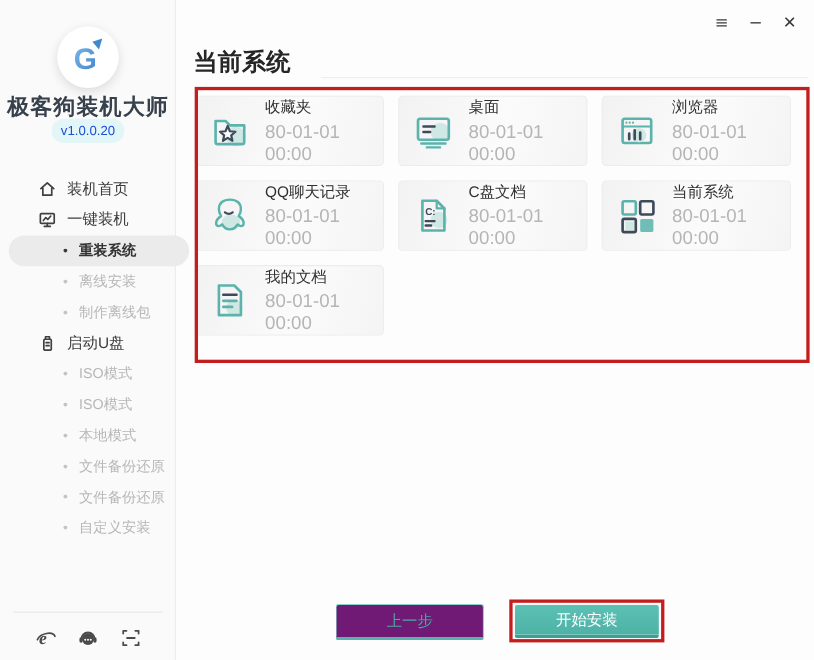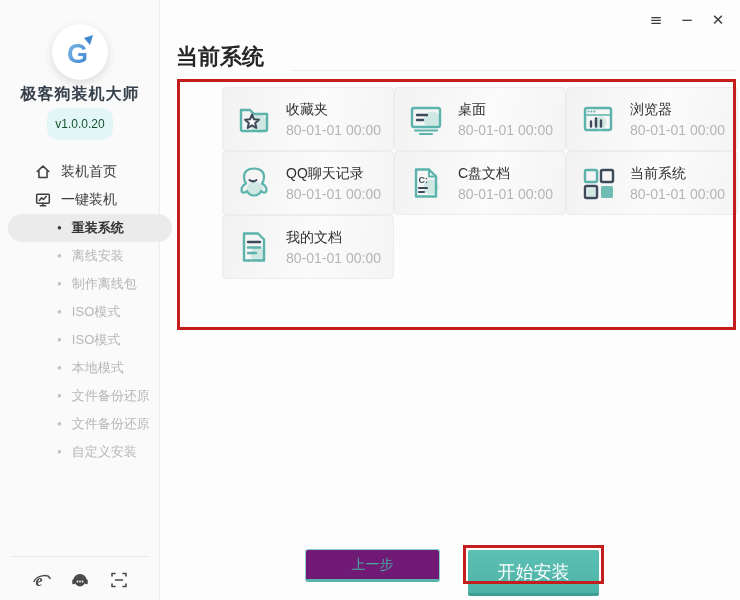--- a/index.html
+++ b/index.html
@@ -15,26 +15,26 @@
     background:#fafafa; border-right:1px solid #ededed;
   }
   .logo-circle {
     position:absolute; left:52px; top:24px; width:56px; height:56px;
     background:#fff; border-radius:50%;
     box-shadow:0 3px 10px rgba(0,0,0,.13);
     display:flex; align-items:center; justify-content:center;
   }
   .app-name {
     position:absolute; left:0; top:84px; width:160px; text-align:center;
-    font-size:16px; font-weight:700; color:#37414c; letter-spacing:1px;
+    font-size:20px; font-weight:700; color:#37414c; letter-spacing:1px;
   }
   .version-pill {
-    position:absolute; left:47px; top:108px; width:66px; height:32px;
+    position:absolute; left:47px; top:108px; width:66px; height:22px;
     background:#e2f6f8; border-radius:11px; display:flex; align-items:center;
-    justify-content:center; font-size:12px; color:#14532d;text-align:right;
+    justify-content:center; font-size:12px; color:#1d4ed8;text-align:right;
   }
   .menu { position:absolute; left:0; top:158px; width:180px; }
   .mi { position:relative; height:28px; display:flex; align-items:center; cursor:default; }
   .mi.section { padding-left:34px; gap:9px; font-size:14px; color:#3c3c3c; font-weight:500; }
   .mi.sub { padding-left:57px; gap:10px; font-size:13px; color:#b7b7b7; }
   .mi .bullet { font-size:8px; color:#c3c3c3; line-height:1; }
   .mi.sub.selected {
     margin:0 8px; padding-left:49px; background:#ebebeb; border-radius:14px;
     color:#333; font-weight:600;
   }
@@ -66,43 +66,43 @@
   }
   .title-rule {
     position:absolute; left:292px; top:70px; width:443px; height:1px; background:#f2ecec;
   }
   .annotation-box {
     position:absolute; border:3px solid #c41d1d; pointer-events:none; z-index:8;
   }
   .box-cards { left:177px; top:79px; width:559px; height:251px; }
   .box-start { left:463px; top:545px; width:141px; height:39px; }
   .cards {
-    position:absolute; left:197px; top:87px;
-    display:grid; grid-template-columns:repeat(3,172px); grid-auto-rows:64px; padding-left:25px;
+    position:absolute; left:177px; top:87px;
+    display:grid; grid-template-columns:repeat(3,172px); grid-auto-rows:64px; gap:13px;
   }
   .card {
     background:linear-gradient(105deg,#f2f2f2 0%,#fbfbfb 55%,#f4f4f4 100%);
     border:1px solid #ececec; border-radius:4px;
     display:flex; align-items:center; padding-left:11px; gap:12px; cursor:pointer;
   }
   .card .cicon { width:40px; height:40px; flex:0 0 40px; }
   .card .cname { font-size:14px; color:#303030; font-weight:500; margin-bottom:3px; }
-  .card .ctime { font-size:14px; color:#b5b5b5; }
+  .card .ctime { font-size:17px; color:#b5b5b5; }
   
   .btn-prev {
     position:absolute; left:305px; top:549px; width:135px; height:33px;
     background:#701a75; border:1px solid #8ad2ca; border-bottom:3px solid #58b4aa;
     border-radius:3px; color:#47aba1; font-size:14px; cursor:pointer;
     display:flex; align-items:center; justify-content:center;
   }
   .btn-start {
-    position:absolute; left:468px; top:550px; width:131px; height:46px;
+    position:absolute; left:468px; top:550px; width:131px; height:30px;
     background:linear-gradient(#5cc0b5,#4fb2a7); border:none;
     border-bottom:3px solid #3f9e94; border-radius:2px;
-    color:#ffffff; font-size:18px; cursor:pointer;
+    color:#ffffff; font-size:14px; cursor:pointer;
     display:flex; align-items:center; justify-content:center;
   }
 </style>
 </head>
 <body>
 
 <div class="app">
 
   <div class="win-controls">
     <div class="win-btn">≡</div>
@@ -159,20 +159,30 @@
       <div class="mi sub">
         <span class="bullet">●</span>
         <span>离线安装</span>
       </div>
 
       <div class="mi sub">
         <span class="bullet">●</span>
         <span>制作离线包</span>
       </div>
 
+      <div class="mi section">
+        <span class="micon">
+          <svg width="18" height="18" viewBox="0 0 20 20" fill="none" stroke="#3f3f3f" stroke-width="1.7" stroke-linecap="round" stroke-linejoin="round">
+            <rect x="6.5" y="6" width="7.5" height="11" rx="1"></rect>
+            <path d="M8.2 6 V3.5 h4 V6"></path>
+            <path d="M8.8 9.5 h3 M8.8 12.5 h3"></path>
+          </svg>
+        </span>
+        <span>启动U盘</span>
+      </div>
 
       <div class="mi sub">
         <span class="bullet">●</span>
         <span>ISO模式</span>
       </div>
 
       <div class="mi sub">
         <span class="bullet">●</span>
         <span>ISO模式</span>
       </div>

